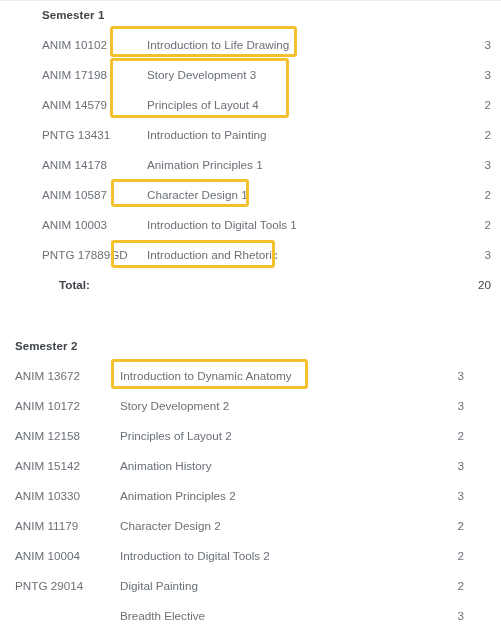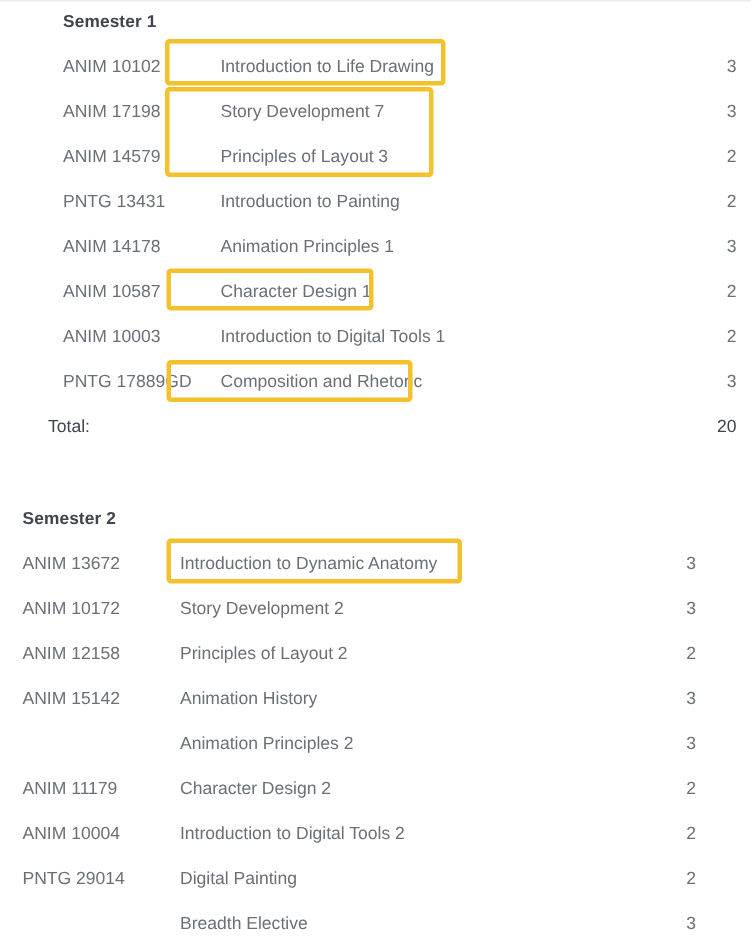--- a/index.html
+++ b/index.html
@@ -74,21 +74,21 @@
     text-align: right;
   }
   .total-row {
     position: relative;
     height: 30px;
     line-height: 30px;
     font-size: 11.7px;
     font-weight: bold;
     color: #3f454b;
   }
-  .total-row .course-code { left: 5px; font-weight: normal; }
+  .total-row .course-code { left: 32px; font-weight: bold; }
   .total-row .course-credits { font-weight: normal; color: #3f454b; }
 
   
   .hl-box {
     position: absolute;
     border: 3px solid #f3c12c;
     border-radius: 3px;
     box-sizing: border-box;
     background: transparent;
     pointer-events: none;
@@ -104,26 +104,26 @@
   <div class="semester-block" style="top:0px;padding-left:27px;">
     <div class="semester-title">Semester 1</div>
 
     <div class="course-row">
       <span class="course-code">ANIM 10102</span>
       <span class="course-name">Introduction to Life Drawing</span>
       <span class="course-credits">3</span>
     </div>
     <div class="course-row">
       <span class="course-code">ANIM 17198</span>
-      <span class="course-name">Story Development 7</span>
+      <span class="course-name">Story Development 3</span>
       <span class="course-credits">3</span>
     </div>
     <div class="course-row">
       <span class="course-code">ANIM 14579</span>
-      <span class="course-name">Principles of Layout 3</span>
+      <span class="course-name">Principles of Layout 4</span>
       <span class="course-credits">2</span>
     </div>
     <div class="course-row">
       <span class="course-code">PNTG 13431</span>
       <span class="course-name">Introduction to Painting</span>
       <span class="course-credits">2</span>
     </div>
     <div class="course-row">
       <span class="course-code">ANIM 14178</span>
       <span class="course-name">Animation Principles 1</span>
@@ -134,21 +134,21 @@
       <span class="course-name">Character Design 1</span>
       <span class="course-credits">2</span>
     </div>
     <div class="course-row">
       <span class="course-code">ANIM 10003</span>
       <span class="course-name">Introduction to Digital Tools 1</span>
       <span class="course-credits">2</span>
     </div>
     <div class="course-row">
       <span class="course-code">PNTG 17889GD</span>
-      <span class="course-name">Composition and Rhetoric</span>
+      <span class="course-name">Introduction and Rhetoric</span>
       <span class="course-credits">3</span>
     </div>
 
     <div class="total-row">
       <span class="course-code">Total:</span>
       <span class="course-credits">20</span>
     </div>
   </div>
 
   <div class="semester-block" style="top:331px;">
@@ -168,20 +168,21 @@
       <span class="course-code">ANIM 12158</span>
       <span class="course-name">Principles of Layout 2</span>
       <span class="course-credits">2</span>
     </div>
     <div class="course-row">
       <span class="course-code">ANIM 15142</span>
       <span class="course-name">Animation History</span>
       <span class="course-credits">3</span>
     </div>
     <div class="course-row">
+      <span class="course-code">ANIM 10330</span>
       <span class="course-name">Animation Principles 2</span>
       <span class="course-credits">3</span>
     </div>
     <div class="course-row">
       <span class="course-code">ANIM 11179</span>
       <span class="course-name">Character Design 2</span>
       <span class="course-credits">2</span>
     </div>
     <div class="course-row">
       <span class="course-code">ANIM 10004</span>

